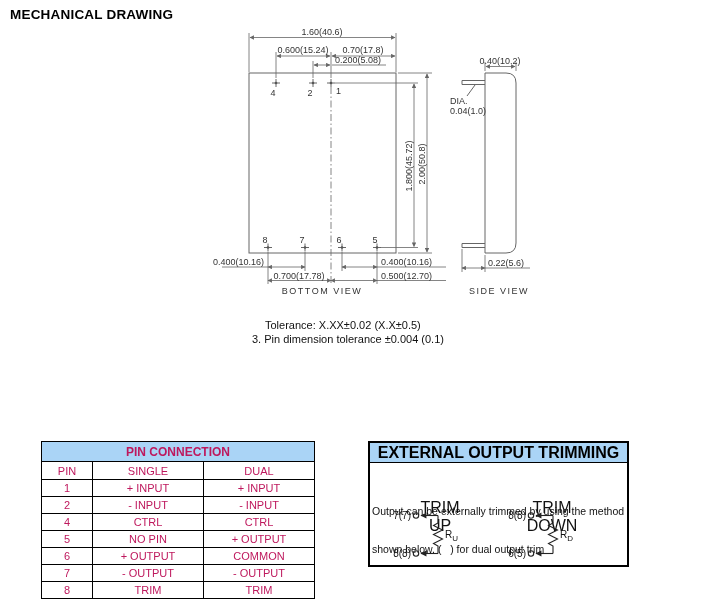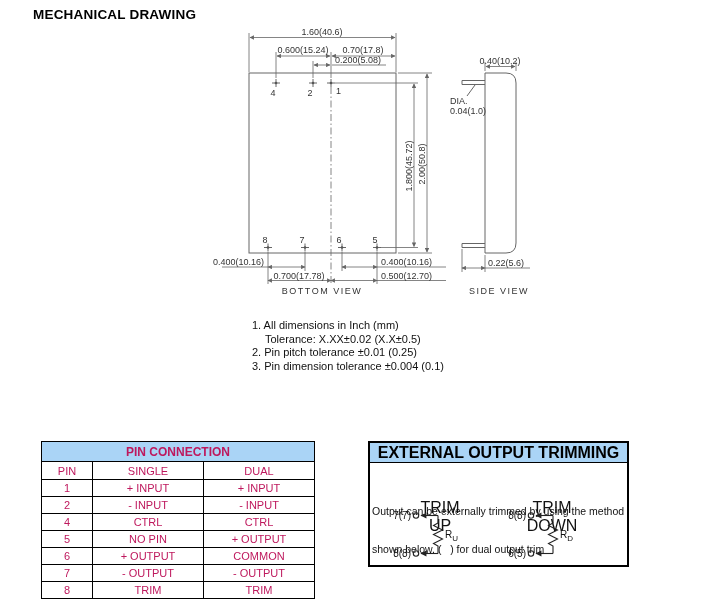--- a/index.html
+++ b/index.html
@@ -1,17 +1,17 @@
 <!DOCTYPE html>
 <html><head>
 <meta charset="utf-8">
 <style>
   html,body{margin:0;padding:0;background:#fff;}
   body{width:712px;height:605px;position:relative;font-family:"Liberation Sans",sans-serif;overflow:hidden;}
-  .page-title{position:absolute;left:10px;top:7px;font-size:13.5px;font-weight:bold;color:#000;letter-spacing:.2px;margin-left:23px;}
+  .page-title{position:absolute;left:10px;top:7px;font-size:13.5px;font-weight:bold;color:#000;letter-spacing:.2px;}
   #mech-svg{position:absolute;left:200px;top:25px;}
   #mech-svg text{font-family:"Liberation Sans",sans-serif;font-size:9px;fill:#333;}
   #mech-svg .ln{stroke:#666;stroke-width:1;fill:none;}
   #mech-svg .thin{stroke-width:.8;}
   .notes{position:absolute;left:252px;top:319px;font-size:11px;line-height:13.5px;color:#111;}
   .notes .i1{padding-left:13px}
   .notes .i2{padding-left:72px}
   table.pin-table{position:absolute;left:41px;top:441px;border-collapse:collapse;}
   .pin-table th,.pin-table td{border:1px solid #000;text-align:center;font-size:11px;font-weight:normal;color:#be185d;padding:0 6px;}
   .pin-table .tbl-title{background:#aad4f6;font-weight:bold;font-size:12px;height:19px;}
@@ -113,23 +113,21 @@
   <text x="273" y="96" text-anchor="middle">4</text>
   <text x="310" y="96" text-anchor="middle">2</text>
   <text x="336" y="94" text-anchor="start">1</text>
   <text x="265" y="243" text-anchor="middle">8</text>
   <text x="302" y="243" text-anchor="middle">7</text>
   <text x="339" y="243" text-anchor="middle">6</text>
   <text x="375" y="243" text-anchor="middle">5</text>
 </svg>
 
 <div class="notes">
-  <div>1. All dimensions in Inch (mm)</div>
   <div class="i1">Tolerance: X.XX±0.02 (X.X±0.5)</div>
-  <div>2. Pin pitch tolerance ±0.01 (0.25)</div>
   <div>3. Pin dimension tolerance ±0.004 (0.1)</div>
 </div>
 
 <table class="pin-table">
   <colgroup>
       <col class="c0">
       <col class="c1">
       <col class="c2">
     </colgroup>
   <tbody>

